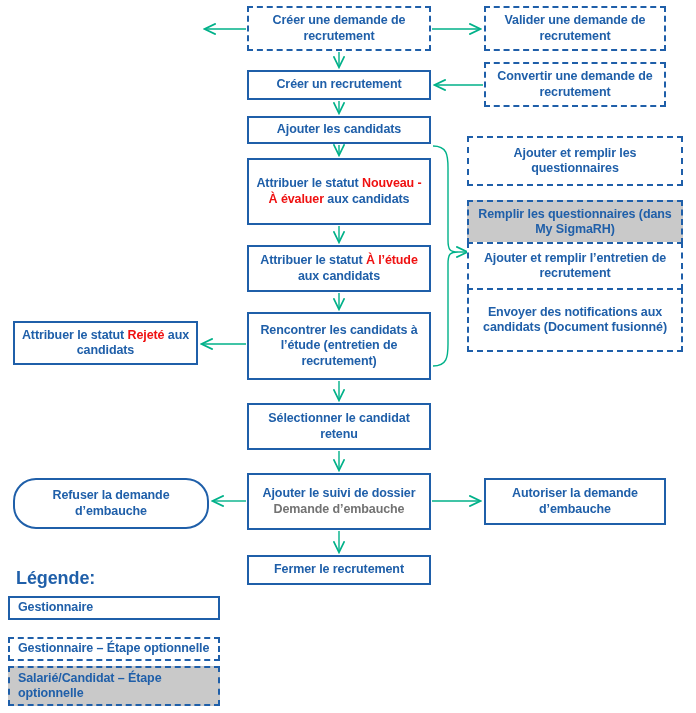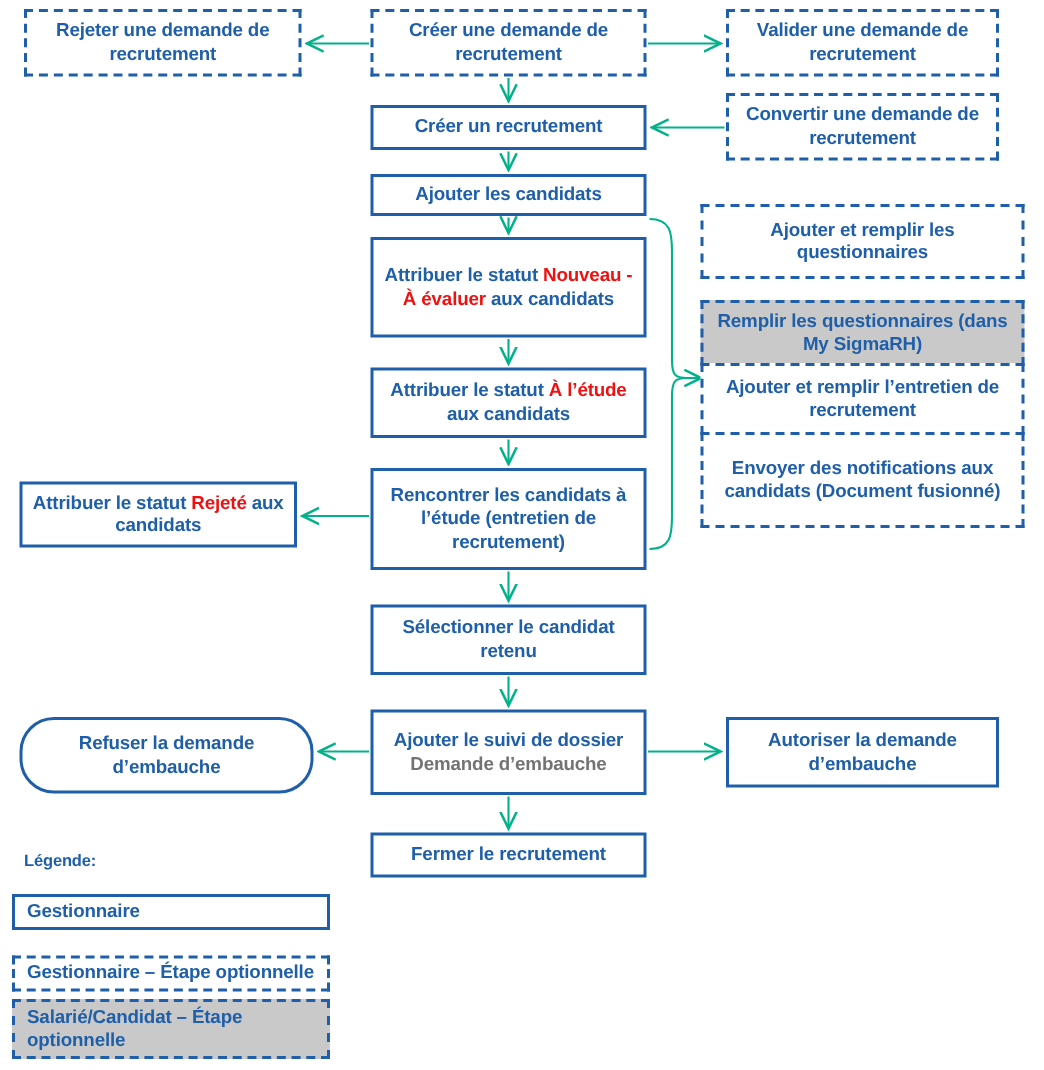--- a/index.html
+++ b/index.html
@@ -34,21 +34,21 @@
   .dashed{ border:2px dashed #1f5fa9; background:#ffffff; }
   .shaded{ background:#c9c9c9; }
   .red{ color:#ef1111; }
   .blu{ color:#1f5fa9; }
 
   
   .legend-title{
     position:absolute;
     color:#1f5fa9;
     font-weight:bold;
-    font-size:11px;
+    font-size:18px;
     letter-spacing:-0.1px;
   }
   .legend-box{
     position:absolute;
     box-sizing:border-box;
     display:flex;
     align-items:center;
     justify-content:flex-start;
     text-align:left;
     color:#1f5fa9;
@@ -110,23 +110,20 @@
 
     <g stroke="#00b189" stroke-width="1.4" fill="none">
       <path d="M433,146 C447,146 448,155 448,168 L448,240
                C448,250 450,252 458,252
                C450,252 448,254 448,264 L448,344
                C448,357 447,366 433,366"></path>
       <path d="M458,252 L466,252" marker-end="url(#ah)"></path>
     </g>
   </svg>
 
-  <div class="node dashed" style="left:16px;top:6px;width:185px;height:45px;">
-    <span class="txt">Rejeter une demande de recrutement</span>
-  </div>
 
   <div class="node dashed" style="left:247px;top:6px;width:184px;height:45px;">
     <span class="txt">Créer une demande de recrutement</span>
   </div>
 
   <div class="node dashed" style="left:484px;top:6px;width:182px;height:45px;">
     <span class="txt">Valider une demande de recrutement</span>
   </div>
 
   <div class="node dashed" style="left:484px;top:62px;width:182px;height:45px;">

